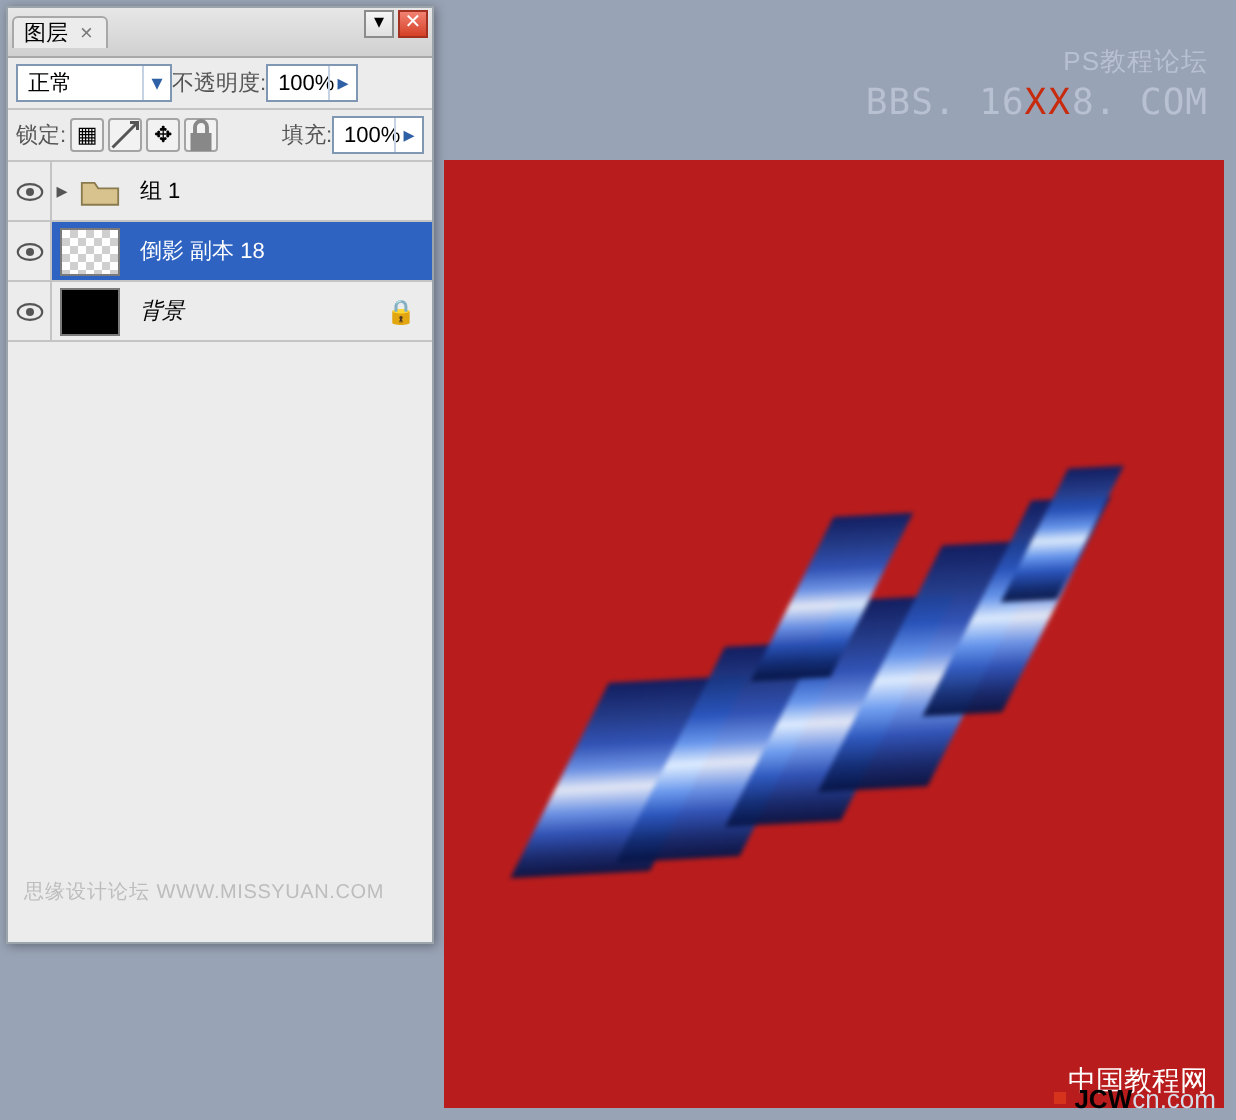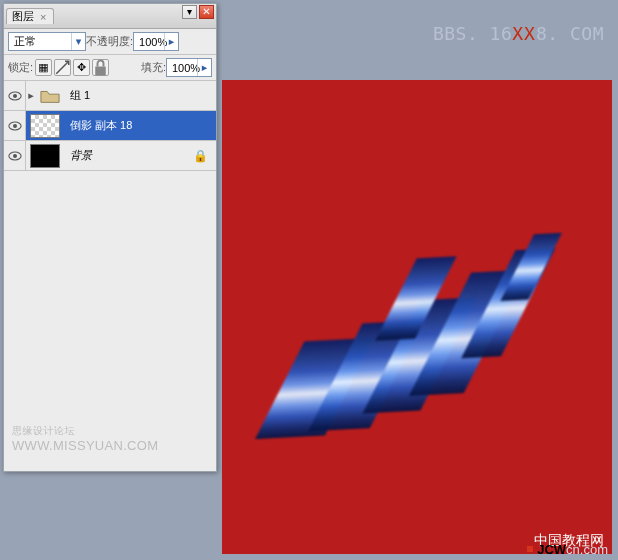--- a/index.html
+++ b/index.html
@@ -133,21 +133,21 @@
     width:10px;display:flex;align-items:center;justify-content:center;color:#555;
   }
 
   .panel .filler { height:300px; background:#ececec;}
 
   .watermark-panel {
     position:absolute;left:8px;bottom:18px;
     color:#bdbdbd;font-size:10px;letter-spacing:.5px;
     font-family: "SimHei", sans-serif;
   }
-  .watermark-panel .sub{font-size:13px;letter-spacing:.3px;}
+  .watermark-panel .sub{font-size:10px;letter-spacing:.3px;}
 
   
   .canvas {
     position:absolute;
     left:222px; top:80px;
     width:390px; height:474px;
     background:#b91c1c;
     overflow:hidden;
   }
 
@@ -196,20 +196,21 @@
     padding-right:10px;
     color:#d5dde9;font-size:13px;
   }
   .footer .dot{width:6px;height:6px;background:#d5331b;margin-right:4px;}
   .footer .jw{font-family:Arial;font-weight:bold;color:#000000;}
 </style>
 </head>
 <body>
 
 <div class="hdr-wm">
+  <div>PS教程论坛</div>
   <div class="line2">
     <span>BBS. 16</span><span class="xx">XX</span><span>8. COM</span>
   </div>
 </div>
 
 <div class="panel">
   <div class="tabbar">
     <div class="tab">
       <span>图层</span>
       <span class="x">×</span>

